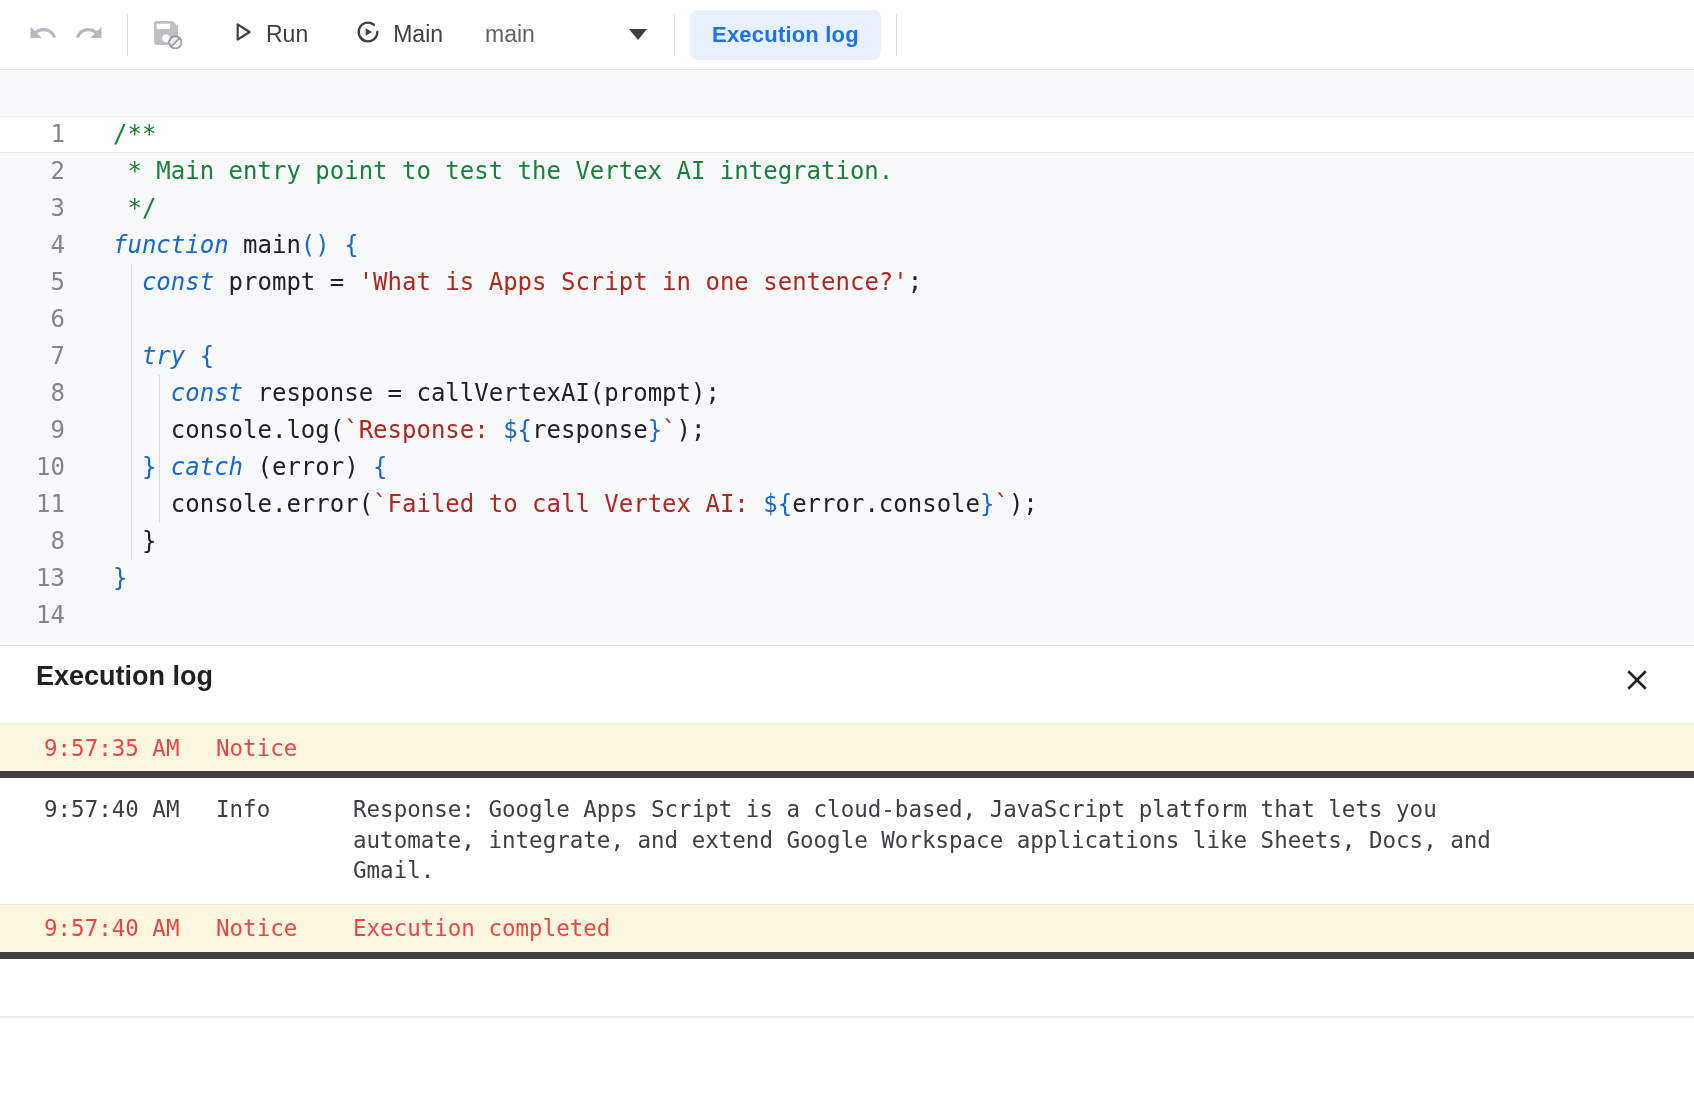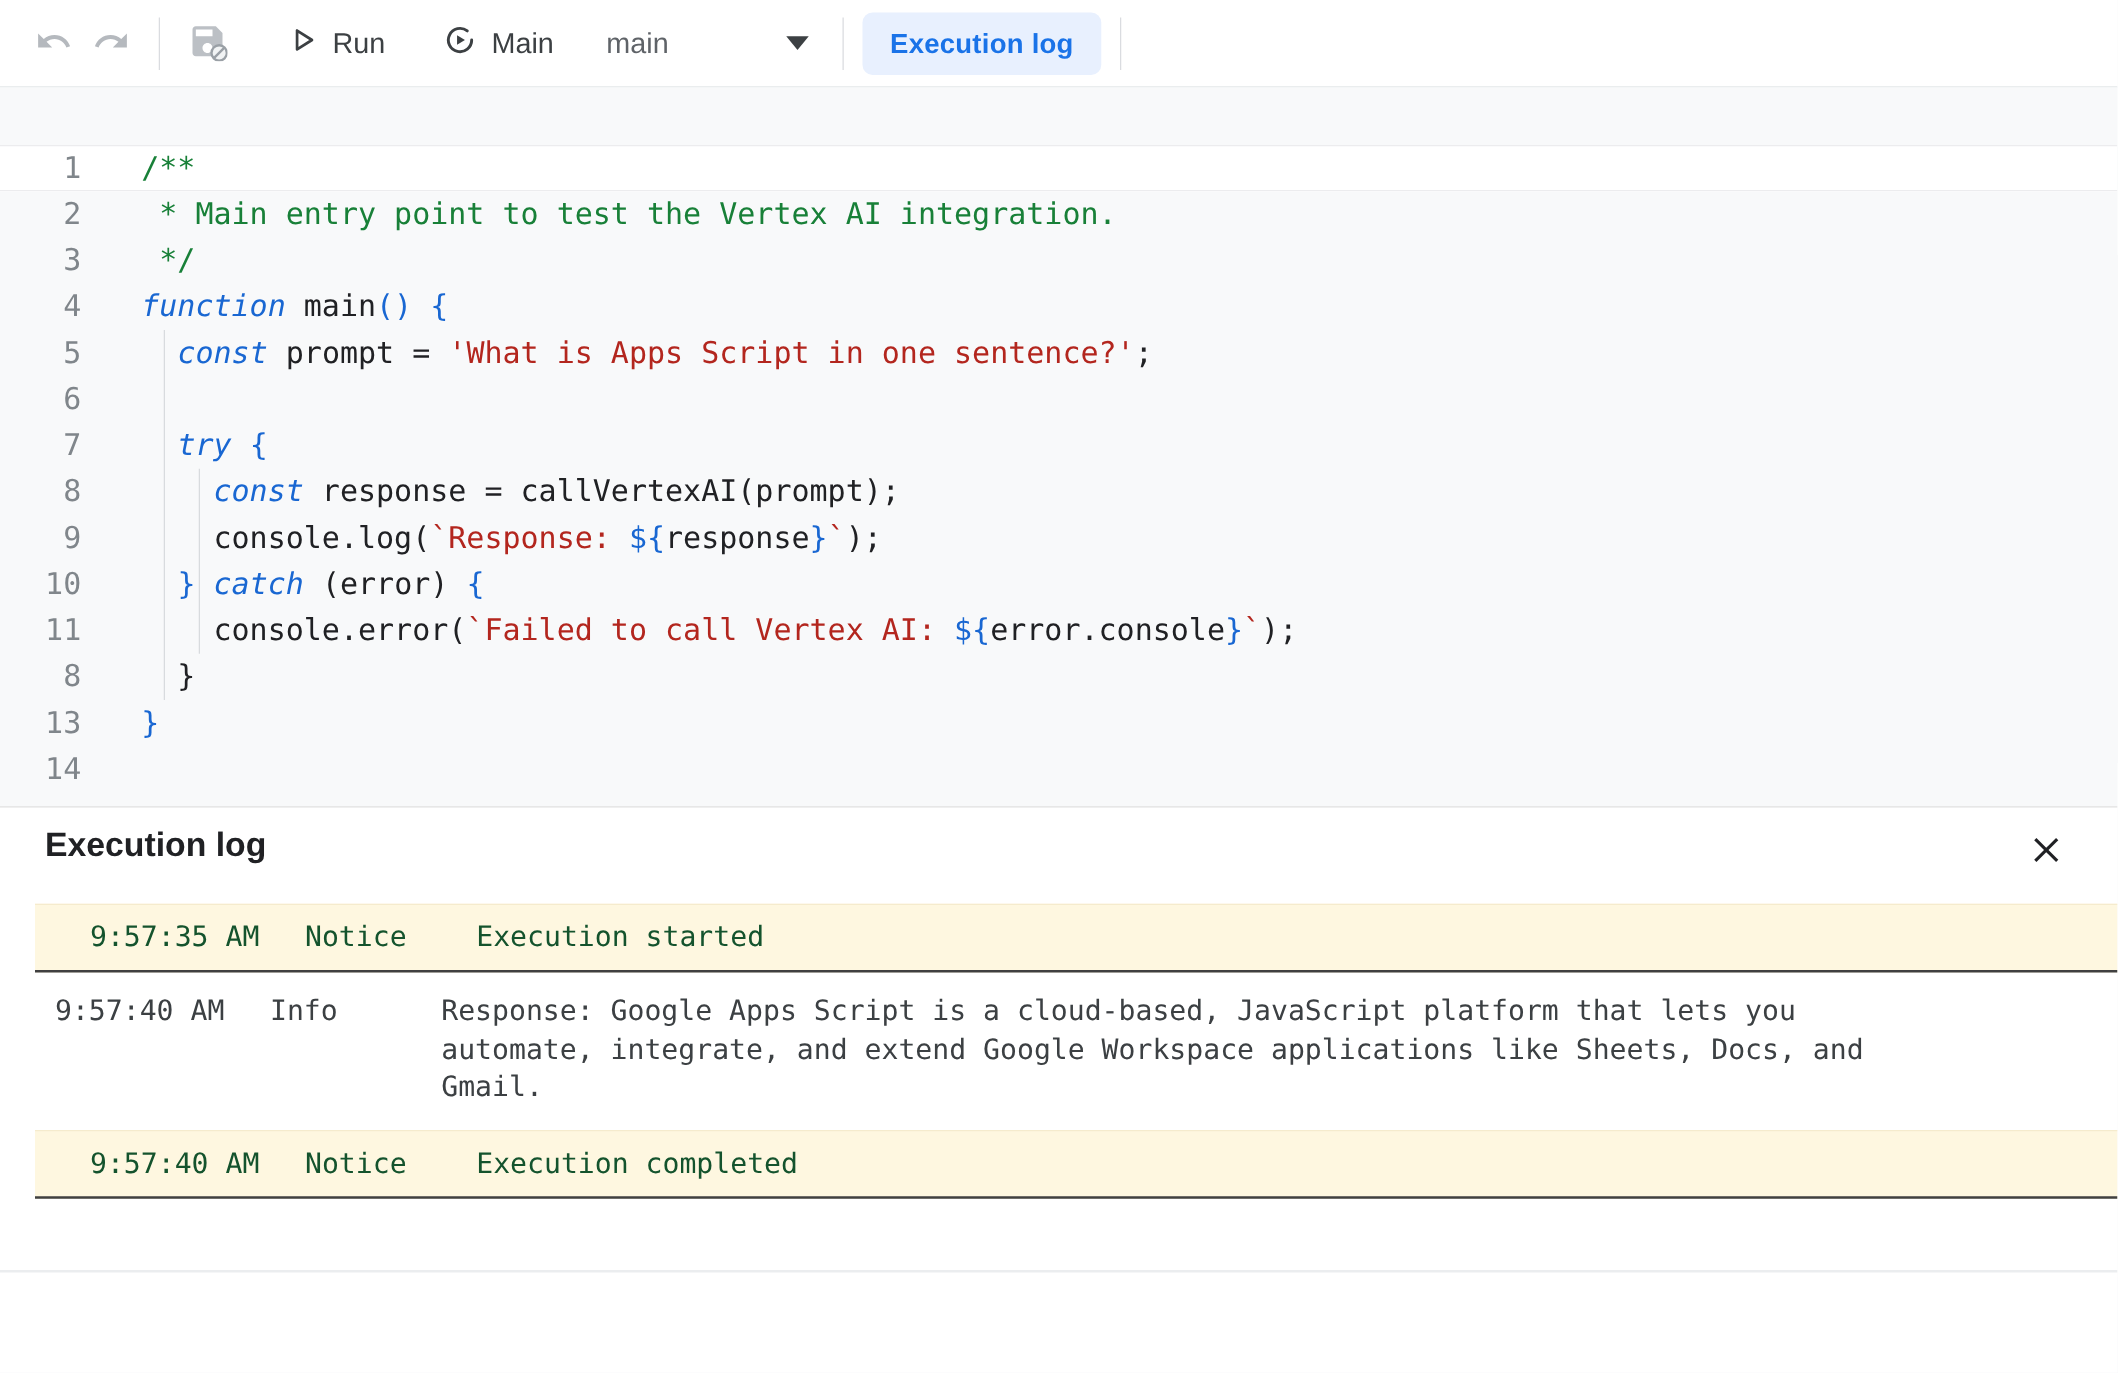--- a/index.html
+++ b/index.html
@@ -70,22 +70,22 @@
     padding:15px 38px 0 36px;
   }
   .log-title { font-size:27px; font-weight:bold; color:#202124; }
   .close-btn { background:transparent; border:none; cursor:pointer; padding:4px; margin-top:0; }
   .log-row {
     display:grid; grid-template-columns:172px 137px 1fr;
     padding-left:44px; padding-right:40px;
     font-family:"DejaVu Sans Mono", monospace; font-size:22.5px;
   }
   .log-row.notice {
-    background:#fef7e0; color:#14532d; height:55px; align-items:center;
-    border-top:1px solid #f5ebcd; border-bottom:2px solid #404040;margin-left:28px;
+    background:#fef7e0; color:#ef4444; height:55px; align-items:center;
+    border-top:1px solid #f5ebcd; border-bottom:7px solid #404040;
   }
   .log-row.info {
     color:#3c4043; padding-top:16px; padding-bottom:18px; line-height:30.5px; align-items:start;
   }
   .log-row .msg { white-space:normal; }
   .log-row.info .msg { max-width:1150px; }
   .bottom-edge { position:absolute; left:0; right:0; bottom:4px; height:2px; background:#ebedef; }
 </style>
 </head>
 <body>
@@ -171,23 +171,20 @@
         <svg width="30" height="30" viewBox="0 0 24 24">
           <line x1="5" y1="5" x2="19" y2="19" stroke="#202124" stroke-width="2"></line>
           <line x1="19" y1="5" x2="5" y2="19" stroke="#202124" stroke-width="2"></line>
         </svg>
       </button>
     </div>
     <div id="log-rows">
         <div class="log-row notice">
           <div class="cell time">9:57:35 AM</div>
           <div class="cell type">Notice</div>
-          <div class="cell">
-            <div class="msg">Execution started</div>
-          </div>
         </div>
         <div class="log-row info">
           <div class="cell time">9:57:40 AM</div>
           <div class="cell type">Info</div>
           <div class="cell">
             <div class="msg">Response: Google Apps Script is a cloud-based, JavaScript platform that lets you automate, integrate, and extend Google Workspace applications like Sheets, Docs, and Gmail.</div>
           </div>
         </div>
         <div class="log-row notice">
           <div class="cell time">9:57:40 AM</div>

